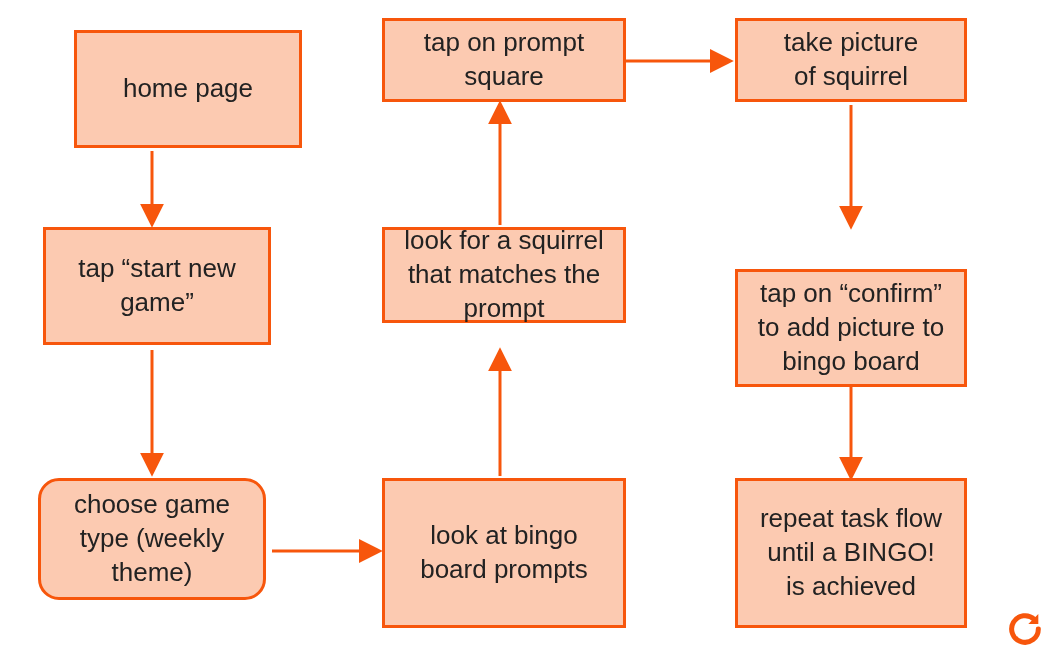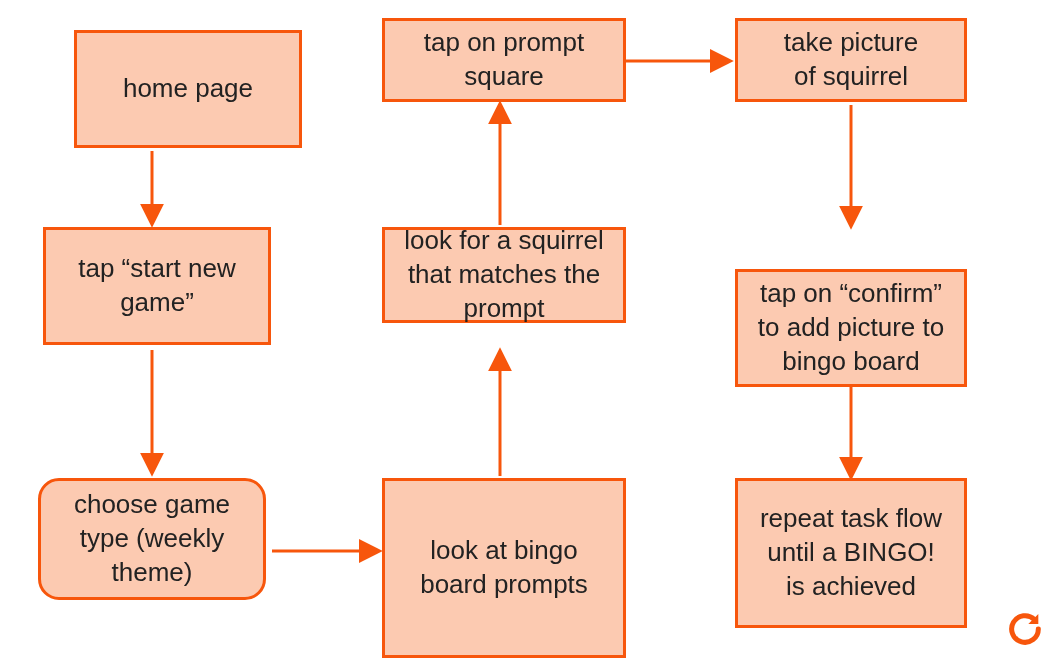--- a/index.html
+++ b/index.html
@@ -61,21 +61,21 @@
 <div class="box" style="left:38px;  top:30px;  width:228px; height:118px;margin-left:36px;">
     <span>home page</span>
   </div>
 <div class="box" style="left:43px;  top:227px; width:228px; height:118px;">
     <span>tap “start new game”</span>
   </div>
 <div class="box" style="left:38px;  top:478px; width:228px; height:122px;border-radius:21px;">
     <span>choose game type (weekly theme)</span>
   </div>
 
-<div class="box" style="left:382px; top:478px; width:244px; height:180px;">
+<div class="box" style="left:382px; top:478px; width:244px; height:150px;">
     <span>look at bingo board prompts</span>
   </div>
 <div class="box" style="left:382px; top:227px; width:244px; height:96px;">
     <span>look for a squirrel that matches the prompt</span>
   </div>
 <div class="box" style="left:382px; top:18px;  width:244px; height:84px;">
     <span>tap on prompt square</span>
   </div>
 
 <div class="box" style="left:735px; top:18px;  width:232px; height:84px;">

